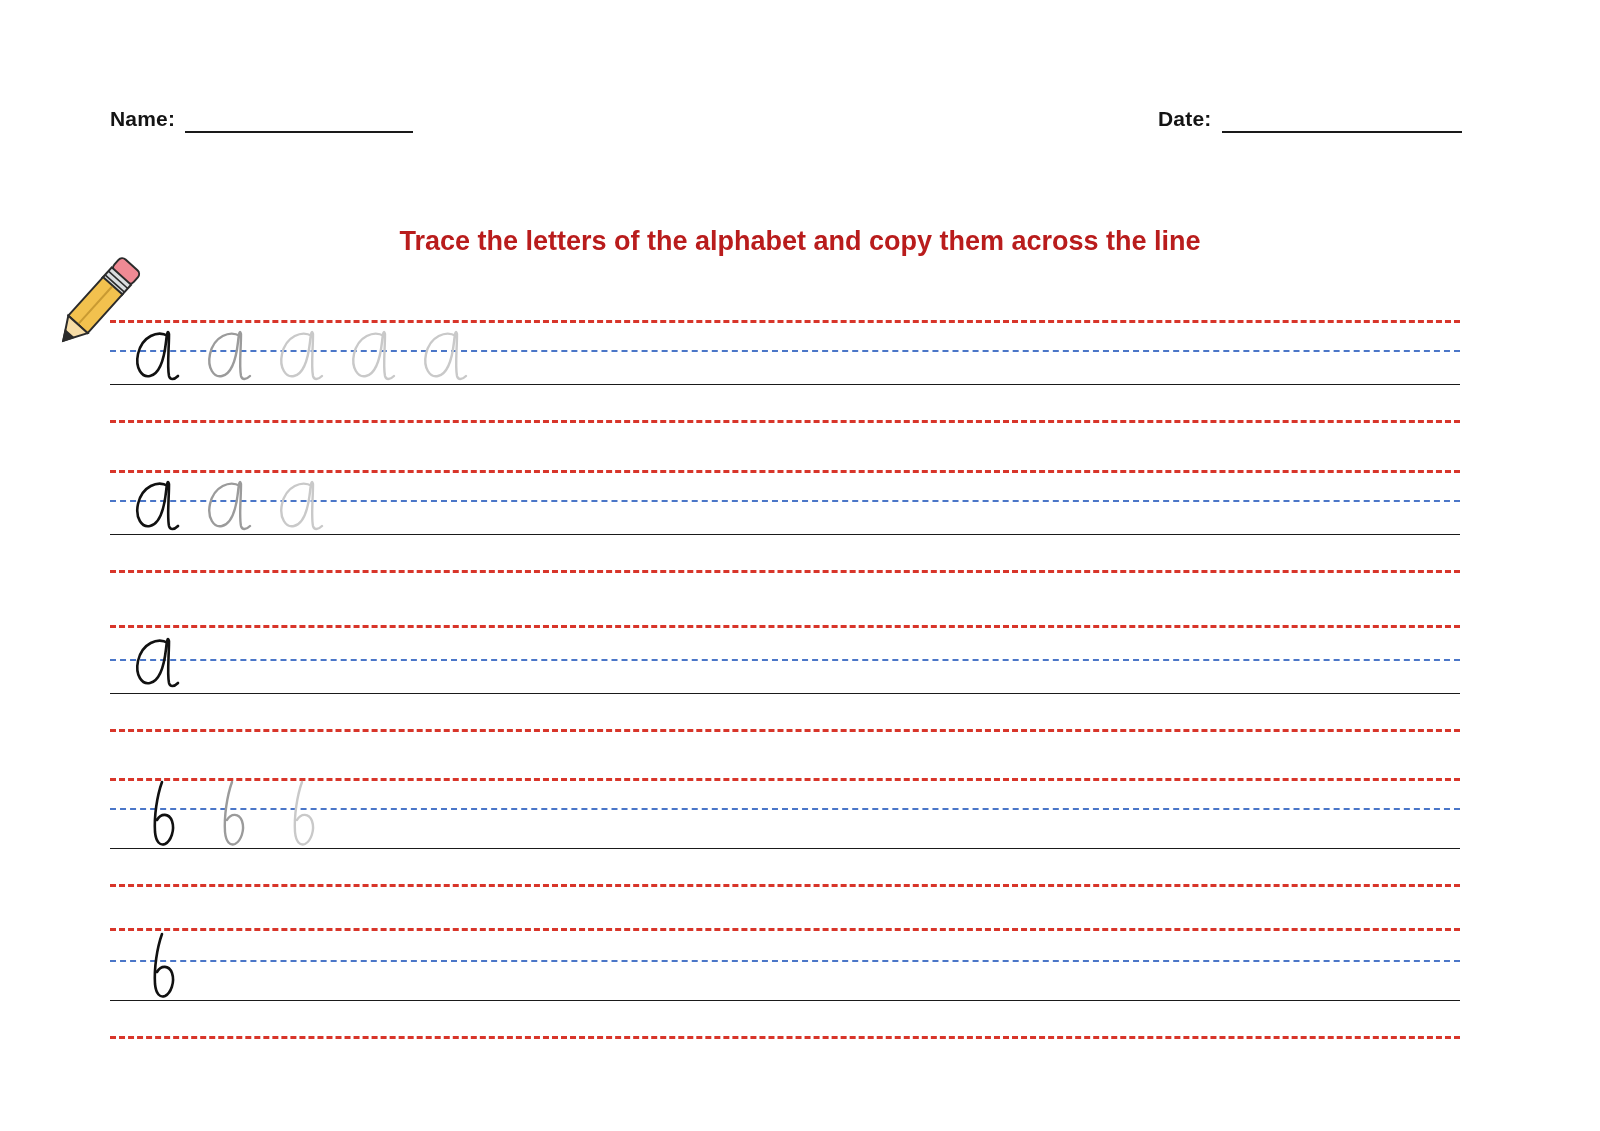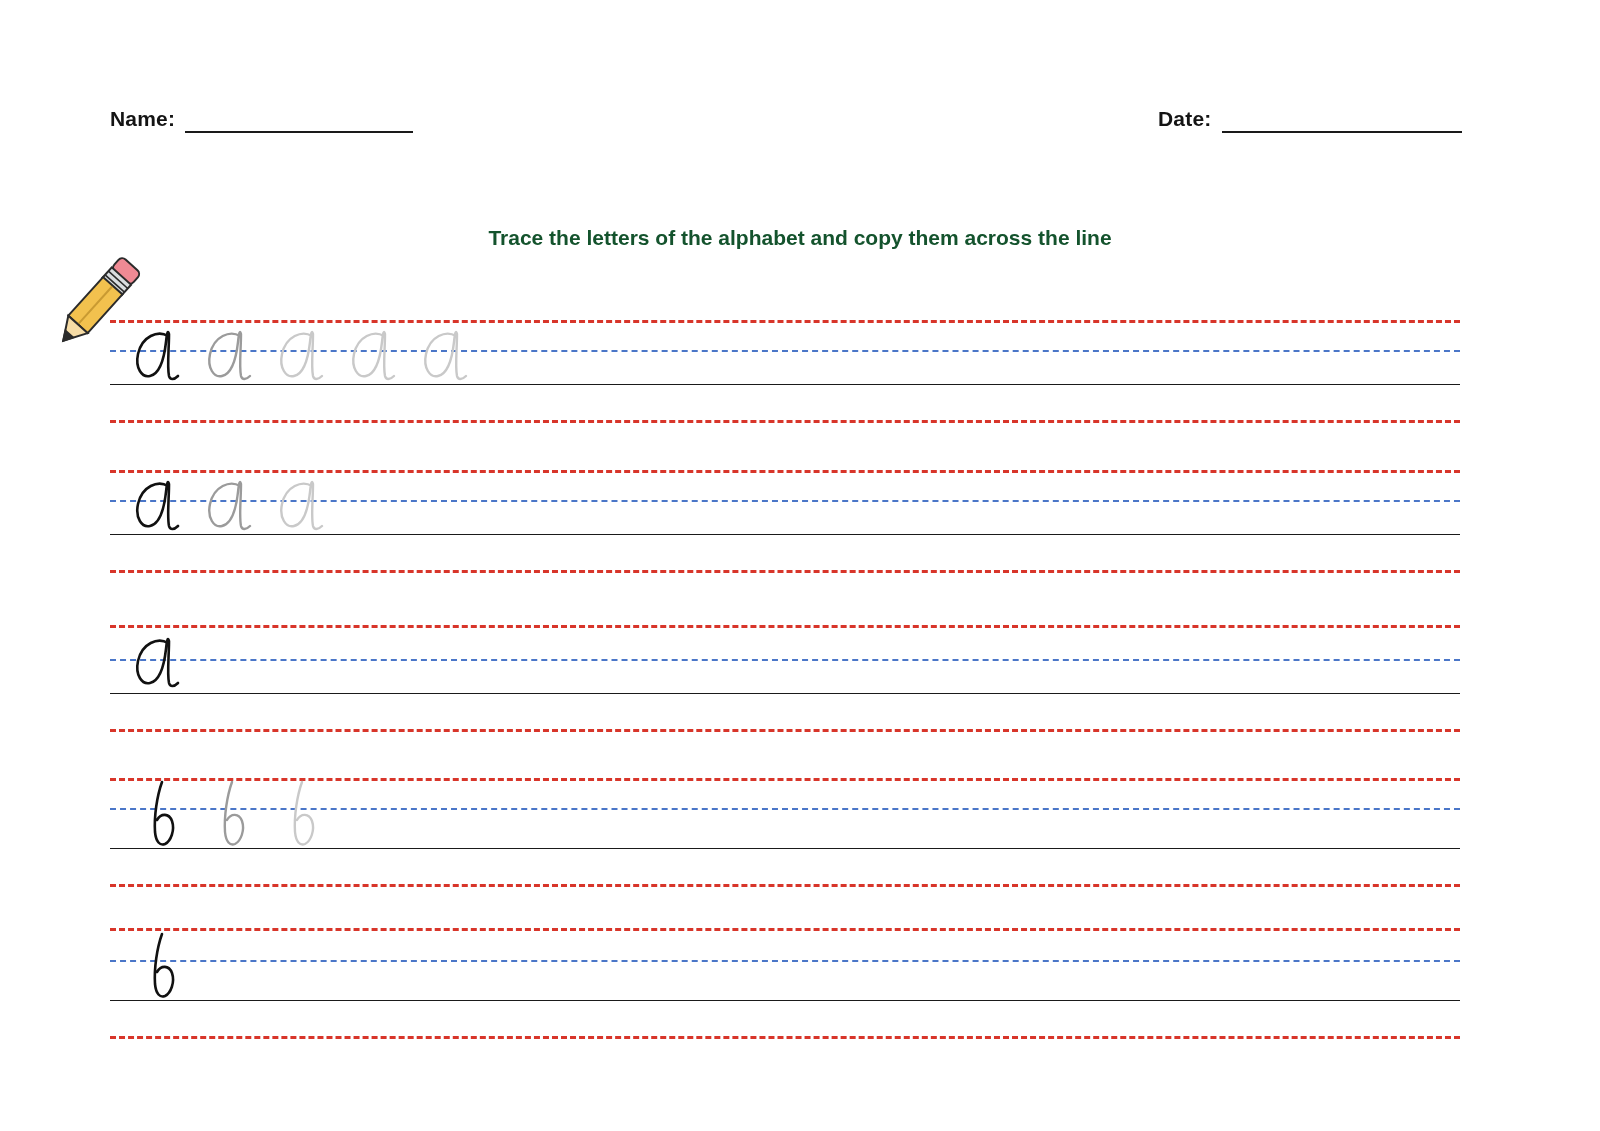--- a/index.html
+++ b/index.html
@@ -59,23 +59,23 @@
     font-weight: bold;
     letter-spacing: .6px;
     color: #111111;
   }
   .subtitle {
     position: absolute;
     top: 226px;
     left: 0;
     width: 1600px;
     text-align: center;
-    font-size: 21px;
+    font-size: 27px;
     font-weight: bold;
-    color: #14532d;
+    color: #b91c1c;
   }
 
   
   .pencil {
     position: absolute;
     left: 44px;
     top: 252px;
     width: 110px;
     height: 110px;
   }

